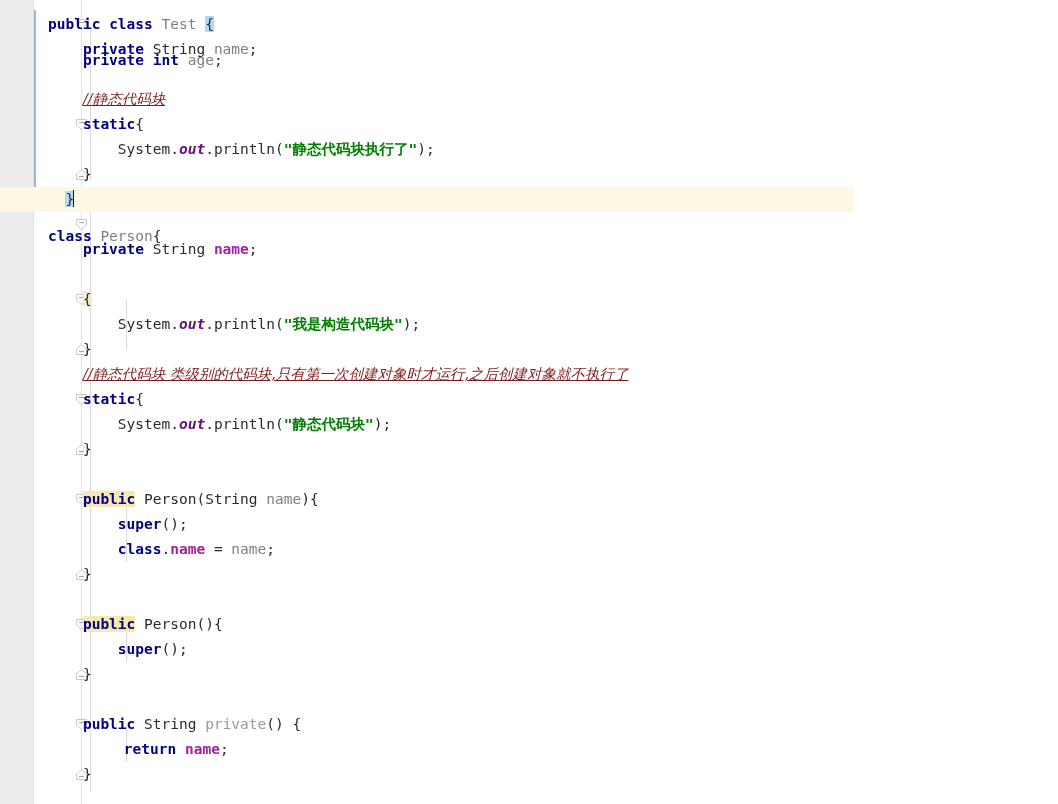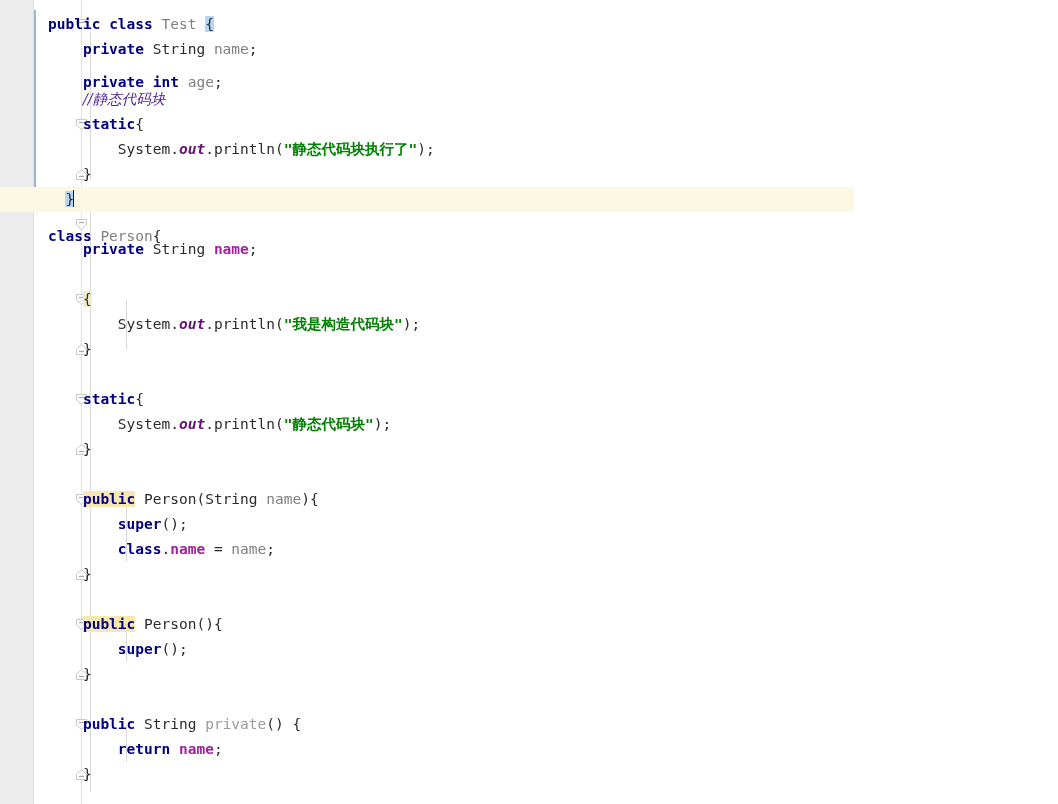--- a/index.html
+++ b/index.html
@@ -102,22 +102,22 @@
     width: 1px;
     background: #d9d9d9;
   }
 
   
   .kw        { color: #000080; font-weight: bold; }
   .type      { color: #2b2b2b; }
   .ident     { color: #808080; }
   .field     { color: #a020a0; font-weight: bold; }
   .str       { color: #008000; font-weight: bold; }
-  .cmt       { color: #4c1d95; font-style: italic;
-               font-family: "DejaVu Serif", "Liberation Serif", serif; }
+  .cmt       { color: #7f1d1d; font-style: italic;
+               font-family: "DejaVu Serif", "Liberation Serif", serif; text-decoration: underline; }
   .plain     { color: #2b2b2b; }
   .staticfld { color: #660e7a; font-weight: bold; font-style: italic; }
   .method    { color: #2b2b2b; }
   .grayname  { color: #9a9a9a; }
 
   
   .hl-kw     { background: #f7e7b0; }
   .hl-brace  { background: #f3eccc; }
   .hl-match  { background: #b6d6f5; }
 
@@ -235,43 +235,43 @@
 
   <div class="code-surface">
       <div class="indent-guide" style="left: 90px; top: 212px; height: 580px;"></div>
       <div class="indent-guide" style="left: 126px; top: 300px; height: 50px;"></div>
       <div class="indent-guide" style="left: 126px; top: 500px; height: 62px;"></div>
       <div class="indent-guide" style="left: 126px; top: 625px; height: 37px;"></div>
       <div class="indent-guide" style="left: 126px; top: 725px; height: 37px;"></div>
       <div class="indent-guide" style="left: 90px; top: 30px; height: 150px;"></div>
       <div class="line" style="top: 12px;"><span class="txt"><span class="kw">public</span><span class="plain"> </span><span class="kw">class</span><span class="plain"> </span><span class="ident">Test</span><span class="plain"> </span><span class="plain hl-match">{</span></span></div>
       <div class="line" style="top: 37px;"><span class="txt"><span class="plain">    </span><span class="kw">private</span><span class="plain"> </span><span class="type">String</span><span class="plain"> </span><span class="ident">name</span><span class="plain">;</span></span></div>
-      <div class="line" style="top: 70px;"><span class="txt"><span class="plain">    </span><span class="kw">private</span><span class="plain"> </span><span class="kw">int</span><span class="plain"> </span><span class="ident">age</span><span class="plain">;</span></span></div>
+      <div class="line" style="top: 48px;"><span class="txt"><span class="plain">    </span><span class="kw">private</span><span class="plain"> </span><span class="kw">int</span><span class="plain"> </span><span class="ident">age</span><span class="plain">;</span></span></div>
       <div class="line" style="top: 87px;"><span class="txt"><span class="plain">    </span><span class="cmt">//静态代码块</span></span></div>
       <div class="line" style="top: 112px;"><span class="txt"><span class="plain">    </span><span class="kw">static</span><span class="plain">{</span></span></div>
       <div class="line" style="top: 137px;"><span class="txt"><span class="plain">        </span><span class="type">System</span><span class="plain">.</span><span class="staticfld">out</span><span class="plain">.</span><span class="method">println</span><span class="plain">(</span><span class="str">"静态代码块执行了"</span><span class="plain">)</span><span class="plain">;</span></span></div>
       <div class="line" style="top: 162px;"><span class="txt"><span class="plain">    </span><span class="plain">}</span></span></div>
       <div class="line current" style="top: 187px;"><span class="txt"><span class="plain">  </span><span class="plain hl-match">}</span><span class="caret"></span></span></div>
       <div class="line" style="top: 224px;"><span class="txt"><span class="kw">class</span><span class="plain"> </span><span class="ident">Person</span><span class="plain">{</span></span></div>
       <div class="line" style="top: 237px;"><span class="txt"><span class="plain">    </span><span class="kw">private</span><span class="plain"> </span><span class="type">String</span><span class="plain"> </span><span class="field">name</span><span class="plain">;</span></span></div>
       <div class="line" style="top: 287px;"><span class="txt"><span class="plain">    </span><span class="plain hl-brace">{</span></span></div>
       <div class="line" style="top: 312px;"><span class="txt"><span class="plain">        </span><span class="type">System</span><span class="plain">.</span><span class="staticfld">out</span><span class="plain">.</span><span class="method">println</span><span class="plain">(</span><span class="str">"我是构造代码块"</span><span class="plain">)</span><span class="plain">;</span></span></div>
       <div class="line" style="top: 337px;"><span class="txt"><span class="plain">    </span><span class="plain">}</span></span></div>
-      <div class="line" style="top: 362px;"><span class="txt"><span class="plain">    </span></span></div>
+      <div class="line" style="top: 362px;"><span class="txt"><span class="plain">    </span><span class="cmt">//静态代码块 类级别的代码块,只有第一次创建对象时才运行,之后创建对象就不执行了</span></span></div>
       <div class="line" style="top: 387px;"><span class="txt"><span class="plain">    </span><span class="kw">static</span><span class="plain">{</span></span></div>
       <div class="line" style="top: 412px;"><span class="txt"><span class="plain">        </span><span class="type">System</span><span class="plain">.</span><span class="staticfld">out</span><span class="plain">.</span><span class="method">println</span><span class="plain">(</span><span class="str">"静态代码块"</span><span class="plain">)</span><span class="plain">;</span></span></div>
       <div class="line" style="top: 437px;"><span class="txt"><span class="plain">    </span><span class="plain">}</span></span></div>
       <div class="line" style="top: 462px;"><span class="txt"></span></div>
       <div class="line" style="top: 487px;"><span class="txt"><span class="plain">    </span><span class="kw hl-kw">public</span><span class="plain"> </span><span class="type">Person</span><span class="plain">(</span><span class="type">String</span><span class="plain"> </span><span class="ident">name</span><span class="plain">)</span><span class="plain">{</span></span></div>
       <div class="line" style="top: 512px;"><span class="txt"><span class="plain">        </span><span class="kw">super</span><span class="plain">(</span><span class="plain">)</span><span class="plain">;</span></span></div>
       <div class="line" style="top: 537px;"><span class="txt"><span class="plain">        </span><span class="kw">class</span><span class="plain">.</span><span class="field">name</span><span class="plain"> = </span><span class="ident">name</span><span class="plain">;</span></span></div>
       <div class="line" style="top: 562px;"><span class="txt"><span class="plain">    </span><span class="plain">}</span></span></div>
       <div class="line" style="top: 587px;"><span class="txt"></span></div>
       <div class="line" style="top: 612px;"><span class="txt"><span class="plain">    </span><span class="kw hl-kw">public</span><span class="plain"> </span><span class="type">Person</span><span class="plain">(</span><span class="plain">)</span><span class="plain">{</span></span></div>
       <div class="line" style="top: 637px;"><span class="txt"><span class="plain">        </span><span class="kw">super</span><span class="plain">(</span><span class="plain">)</span><span class="plain">;</span></span></div>
       <div class="line" style="top: 662px;"><span class="txt"><span class="plain">    </span><span class="plain">}</span></span></div>
       <div class="line" style="top: 687px;"><span class="txt"></span></div>
       <div class="line" style="top: 712px;"><span class="txt"><span class="plain">    </span><span class="kw">public</span><span class="plain"> </span><span class="type">String</span><span class="plain"> </span><span class="grayname">private</span><span class="plain">(</span><span class="plain">)</span><span class="plain"> </span><span class="plain">{</span></span></div>
-      <div class="line" style="top: 737px;"><span class="txt"><span class="plain">        </span><span class="kw">return</span><span class="plain"> </span><span class="field">name</span><span class="plain">;</span></span></div>
+      <div class="line" style="top: 737px; margin-left: 6px;"><span class="txt"><span class="plain">        </span><span class="kw">return</span><span class="plain"> </span><span class="field">name</span><span class="plain">;</span></span></div>
       <div class="line" style="top: 762px;"><span class="txt"><span class="plain">    </span><span class="plain">}</span></span></div>
     </div>
 
 </div>
 
 </body></html>

